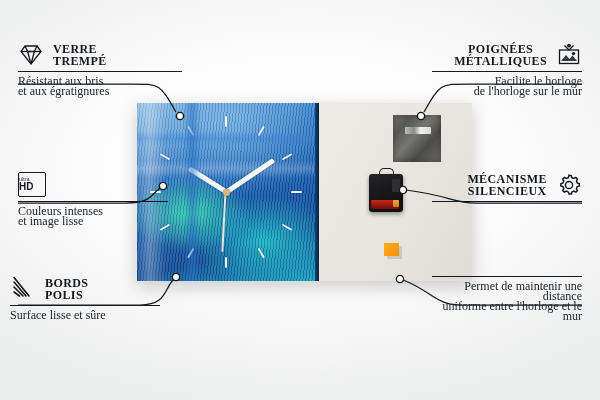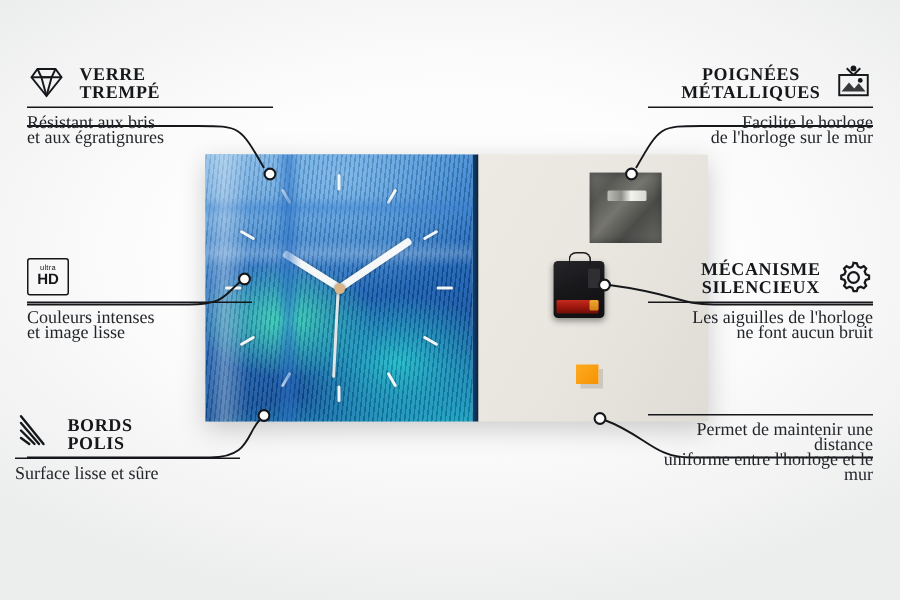--- a/index.html
+++ b/index.html
@@ -199,21 +199,21 @@
     padding-top: 3.5px;
   }
   .callout.right .sub { text-align: right; }
   .icon { width: 26px; height: 26px; flex: 0 0 26px; }
   .icon svg { display: block; width: 26px; height: 26px; }
   .hd-badge {
     width: 26px; height: 23px;
     border: 1.5px solid #15171a;
     border-radius: 2px;
     display: flex; flex-direction: column;
-    align-items: center; justify-content: center;
+    align-items: flex-start; justify-content: center;
     line-height: 1;
     color: #15171a;
   }
   .hd-badge .u { font-size: 5px; letter-spacing: 0.2px; font-family: "Liberation Sans", sans-serif; }
   .hd-badge .h { font-size: 10px; font-weight: bold; font-family: "Liberation Sans", sans-serif; }
 
   #wires { position: absolute; inset: 0; pointer-events: none; }
   #wires path { fill: none; stroke: #15171a; stroke-width: 1.25; }
   #wires circle { fill: #ffffff; stroke: #15171a; stroke-width: 1.4; }
 </style>
@@ -405,24 +405,20 @@
       <span class="icon">
         <svg viewBox="0 0 26 26">
             <g fill="none" stroke="#15171a" stroke-width="1.5">
               <path d="M13 3.2 l2.2 0.35 0.75 2.1 1.9 0.8 2-1 1.6 1.6 -1 2 0.8 1.9 2.1 0.75 0 2.2 -2.1 0.75 -0.8 1.9 1 2 -1.6 1.6 -2-1 -1.9 0.8 -0.75 2.1 -2.2 0 -0.75-2.1 -1.9-0.8 -2 1 -1.6-1.6 1-2 -0.8-1.9 -2.1-0.75 0-2.2 2.1-0.75 0.8-1.9 -1-2 1.6-1.6 2 1 1.9-0.8 0.75-2.1 Z"></path>
               <circle cx="13" cy="13" r="3.6"></circle>
             </g>
           </svg>
       </span>
     </div>
     <div class="rule" style="width:150px;"></div>
-    <div class="sub">
-      <span>Les aiguilles de l'horloge</span><br>
-      <span>ne font aucun bruit</span>
-    </div>
   </div>
 
   <div class="callout right" style="left:432px; top:276px; width:150px;">
     <div class="rule" style="width:150px;"></div>
     <div class="sub">
       <span>Permet de maintenir une distance</span><br>
       <span>uniforme entre l'horloge et le mur</span>
     </div>
   </div>
 

